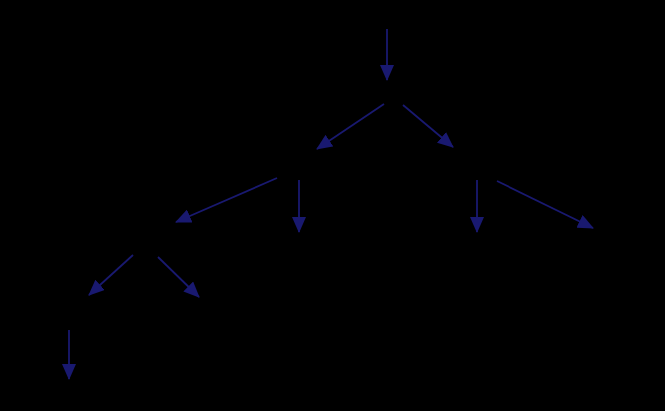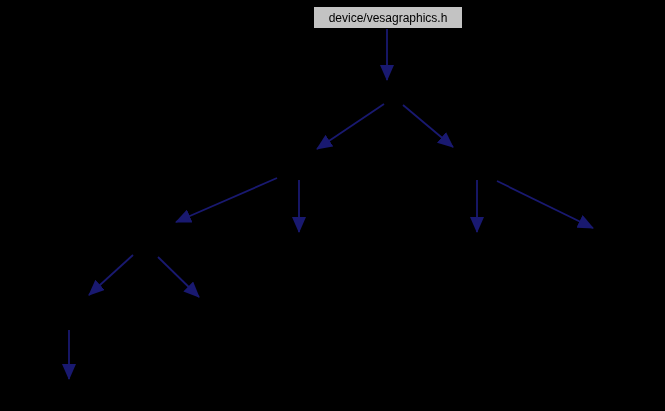--- a/index.html
+++ b/index.html
@@ -50,17 +50,14 @@
         <line x1="277" y1="178" x2="176" y2="222" stroke="#191970" stroke-width="1.8" marker-end="url(#arrowhead)"></line>
         <line x1="299" y1="180" x2="299" y2="232" stroke="#191970" stroke-width="1.8" marker-end="url(#arrowhead)"></line>
         <line x1="477" y1="180" x2="477" y2="232" stroke="#191970" stroke-width="1.8" marker-end="url(#arrowhead)"></line>
         <line x1="497" y1="181" x2="593" y2="228" stroke="#191970" stroke-width="1.8" marker-end="url(#arrowhead)"></line>
         <line x1="133" y1="255" x2="89" y2="295" stroke="#191970" stroke-width="1.8" marker-end="url(#arrowhead)"></line>
         <line x1="158" y1="257" x2="199" y2="297" stroke="#191970" stroke-width="1.8" marker-end="url(#arrowhead)"></line>
         <line x1="69" y1="330" x2="69" y2="379" stroke="#191970" stroke-width="1.8" marker-end="url(#arrowhead)"></line>
       </g>
   </svg>
 
-  <div class="graph-node" style="left: 313px; top: 6px; width: 150px; height: 23px; background: rgb(195, 195, 195); border-color: rgb(0, 0, 0); color: rgb(0, 0, 0);">
-    <span>device/vesagraphics.h</span>
-  </div>
 
 </div>
 
 </body></html>

